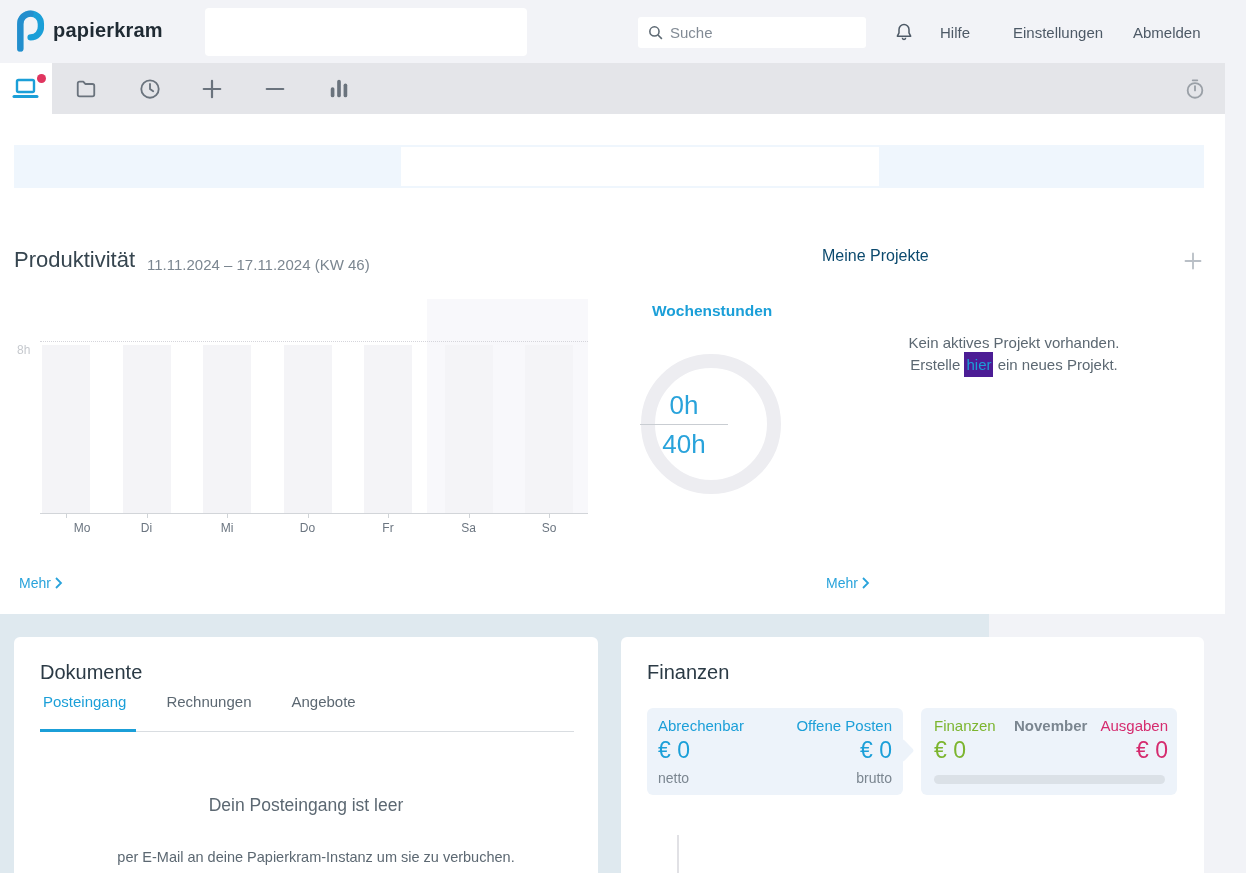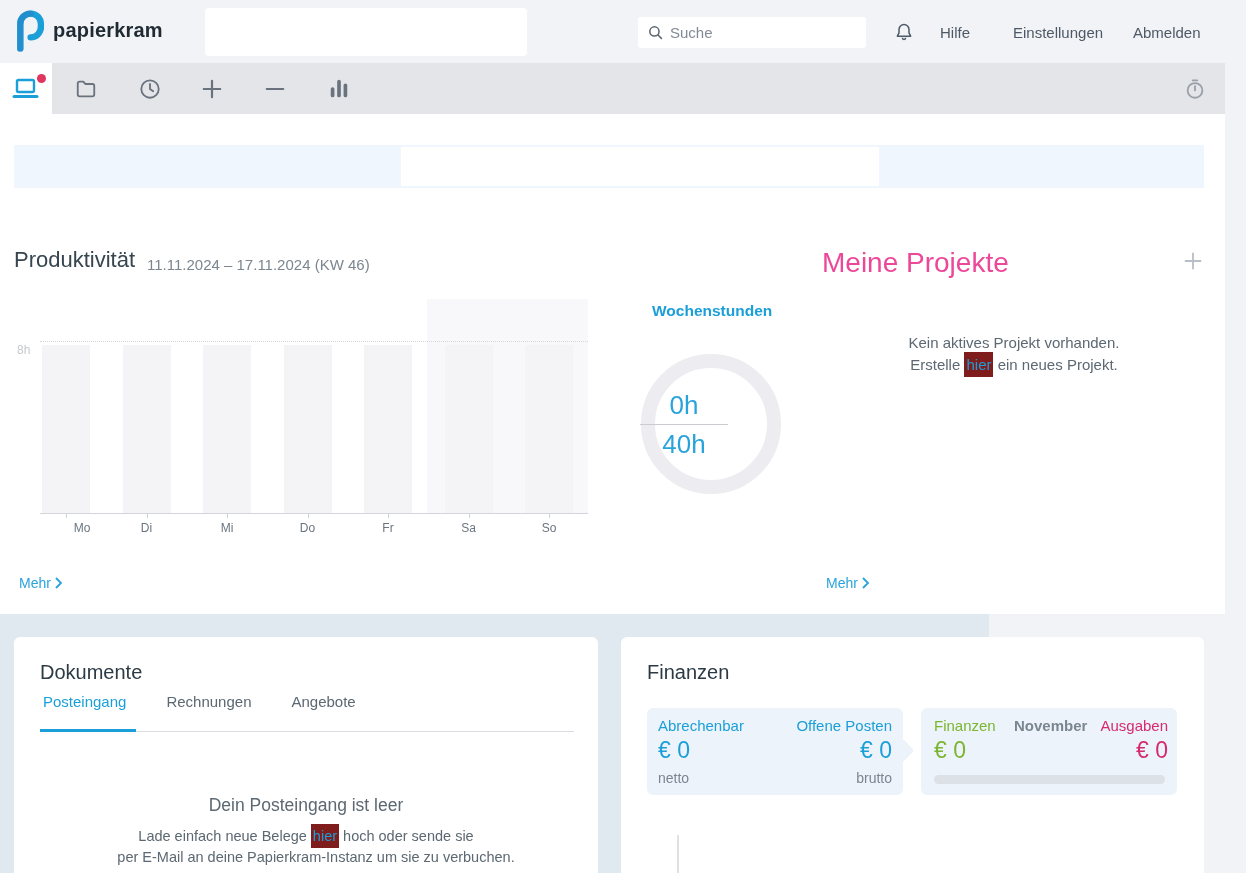--- a/index.html
+++ b/index.html
@@ -46,25 +46,25 @@
   .axis { position:absolute; left:0; top:214px; width:548px; height:1px; background:#d2d5d9; }
   .chart-tick { position:absolute; top:215px; width:1px; height:4px; background:#cfd3d7; }
   .chart-xlabel { position:absolute; top:222px; width:40px; text-align:center; font-size:12px; color:#6b7580; }
 
   .wh-title { position:absolute; left:652px; top:188px; font-size:15.5px; font-weight:bold; color:#1b9fd8; }
   .donut { position:absolute; left:641px; top:240px; width:140px; height:140px; border:14px solid #ededf1; border-radius:50%; }
   .donut-inner { position:absolute; left:614px; top:240px; width:140px; height:140px; display:flex; flex-direction:column; align-items:center; justify-content:center; }
   .donut-val { font-size:26px; color:#29a3db; line-height:30px; }
   .donut-div { width:88px; height:1px; background:#c9cdd2; margin:4px 0; }
 
-  .projects-title { position:absolute; left:822px; top:133px; font-size:28px; color:#ec4899; }
+  .projects-title { position:absolute; left:822px; top:133px; font-size:16px; color:#0c4a6e; }
   .projects-plus { position:absolute; left:1183px; top:137px; width:20px; height:20px; color:#b9bfc6; cursor:pointer; }
   .projects-empty { position:absolute; left:822px; top:218px; width:384px; text-align:center; font-size:15px; color:#5c6872; line-height:22px; }
   .link { color:#1b9fd8; cursor:pointer; }
-  .link-hl { background:#7f1d1d; padding:4px 2px; }
+  .link-hl { background:#4c1d95; padding:4px 2px; }
 
   .mehr { position:absolute; top:461px; font-size:14px; color:#29a3db; cursor:pointer; display:flex; align-items:center; gap:3px; }
   .mehr-left { left:19px; } .mehr-right { left:826px; }
 
   
   .bottom { position:absolute; left:0; top:614px; width:989px; height:259px; background:#dfe9ef; }
   .card { position:absolute; top:23px; background:#fff; border-radius:6px 6px 0 0; height:236px; }
   .card-docs { left:14px; width:584px; }
   .card-fin { left:621px; width:583px; }
   .card-title { position:absolute; left:26px; top:24px; font-size:20px; color:#2b3a45; }
@@ -226,25 +226,20 @@
     <div class="card card-docs">
       <div class="card-title">Dokumente</div>
       <div class="tabs">
         <div class="tab active">Posteingang</div>
         <div class="tab">Rechnungen</div>
         <div class="tab">Angebote</div>
       </div>
       <div class="tabline"></div>
       <div class="tabline-active"></div>
       <div class="empty-title">Dein Posteingang ist leer</div>
-      <div class="empty-line empty-l1">
-        <span>Lade einfach neue Belege</span>
-        <span class="link link-hl">hier</span>
-        <span>hoch oder sende sie</span>
-      </div>
       <div class="empty-line empty-l2">per E-Mail an deine Papierkram-Instanz um sie zu verbuchen.</div>
     </div>
 
     <div class="card card-fin">
       <div class="card-title">Finanzen</div>
 
       <div class="fin-panel panelA">
         <div class="panel-arrow"></div>
         <div class="fp-label blue al">Abrechenbar</div>
         <div class="fp-label blue ar">Offene Posten</div>

